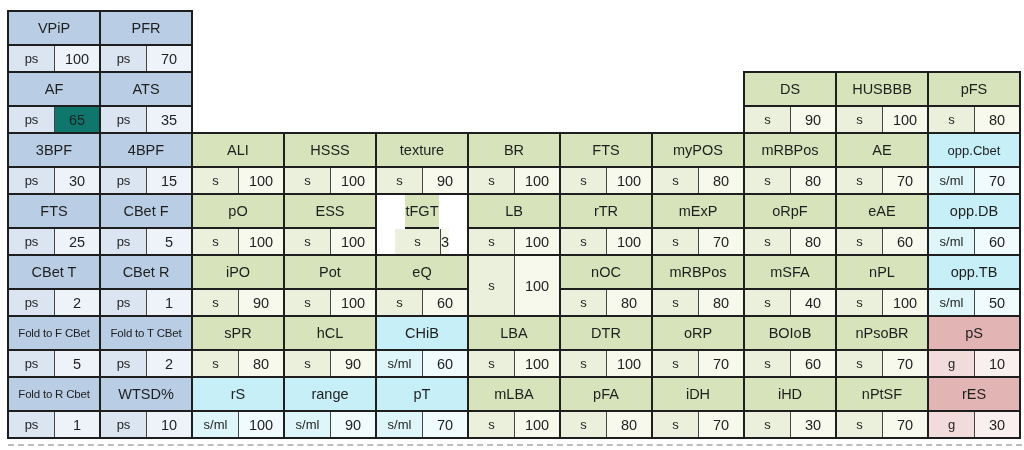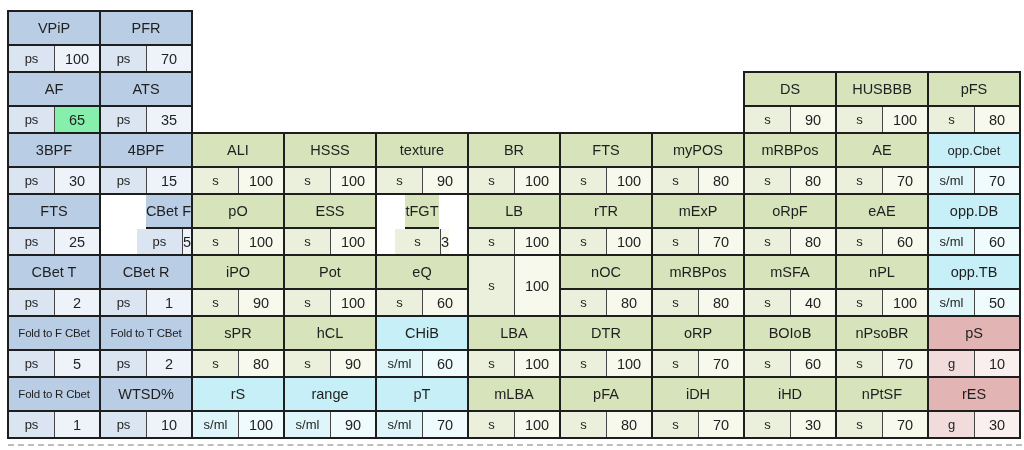--- a/index.html
+++ b/index.html
@@ -62,21 +62,21 @@
     <div class="vrow">
       <div class="unit" style="background: rgb(219, 229, 241);">ps</div>
       <div class="num" style="background: rgb(238, 243, 250);">70</div>
     </div>
   </div>
 
   <div class="block" style="grid-area: 3 / 1 / span 2; z-index: 3;">
     <div class="title" style="background: rgb(185, 205, 229);">AF</div>
     <div class="vrow">
       <div class="unit" style="background: rgb(219, 229, 241);">ps</div>
-      <div class="num" style="background: #86efac;">65</div>
+      <div class="num" style="background: #0f766e;">65</div>
     </div>
   </div>
 
   <div class="block" style="grid-area: 3 / 2 / span 2; z-index: 4;">
     <div class="title" style="background: rgb(185, 205, 229);">ATS</div>
     <div class="vrow">
       <div class="unit" style="background: rgb(219, 229, 241);">ps</div>
       <div class="num" style="background: rgb(238, 243, 250);">35</div>
     </div>
   </div>
@@ -98,21 +98,21 @@
   </div>
 
   <div class="block" style="grid-area: 7 / 1 / span 2; z-index: 7;">
     <div class="title" style="background: rgb(185, 205, 229);">FTS</div>
     <div class="vrow">
       <div class="unit" style="background: rgb(219, 229, 241);">ps</div>
       <div class="num" style="background: rgb(238, 243, 250);">25</div>
     </div>
   </div>
 
-  <div class="block" style="grid-area: 7 / 2 / span 2; z-index: 8; align-items: flex-end;">
+  <div class="block" style="grid-area: 7 / 2 / span 2; z-index: 8;">
     <div class="title" style="background: rgb(185, 205, 229);">CBet F</div>
     <div class="vrow">
       <div class="unit" style="background: rgb(219, 229, 241);">ps</div>
       <div class="num" style="background: rgb(238, 243, 250);">5</div>
     </div>
   </div>
 
   <div class="block" style="grid-area: 9 / 1 / span 2; z-index: 9;">
     <div class="title" style="background: rgb(185, 205, 229);">CBet T</div>
     <div class="vrow">

